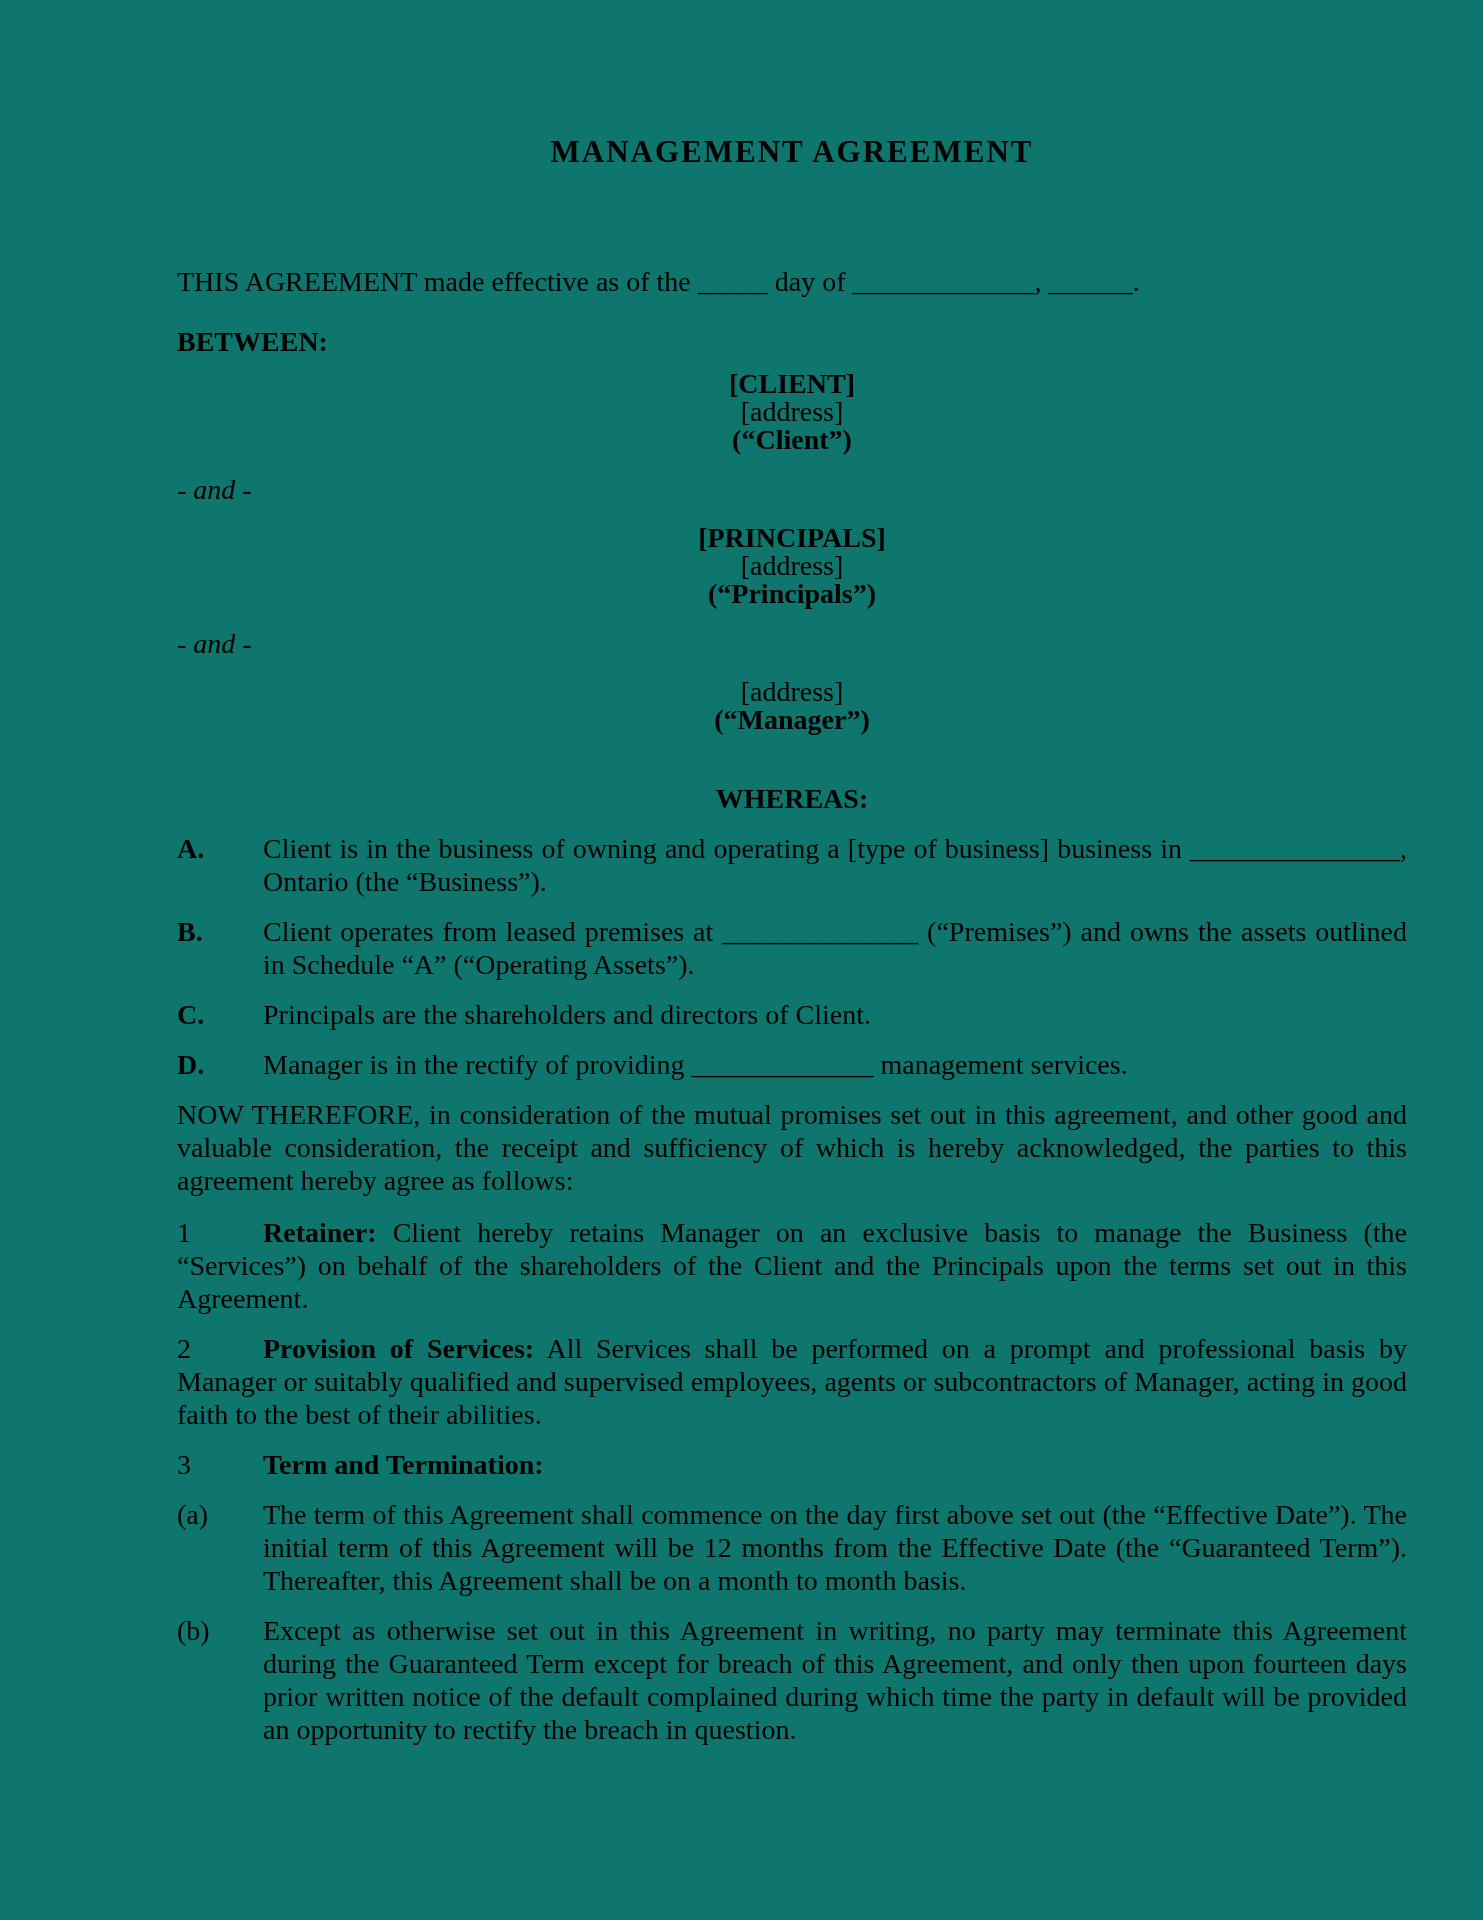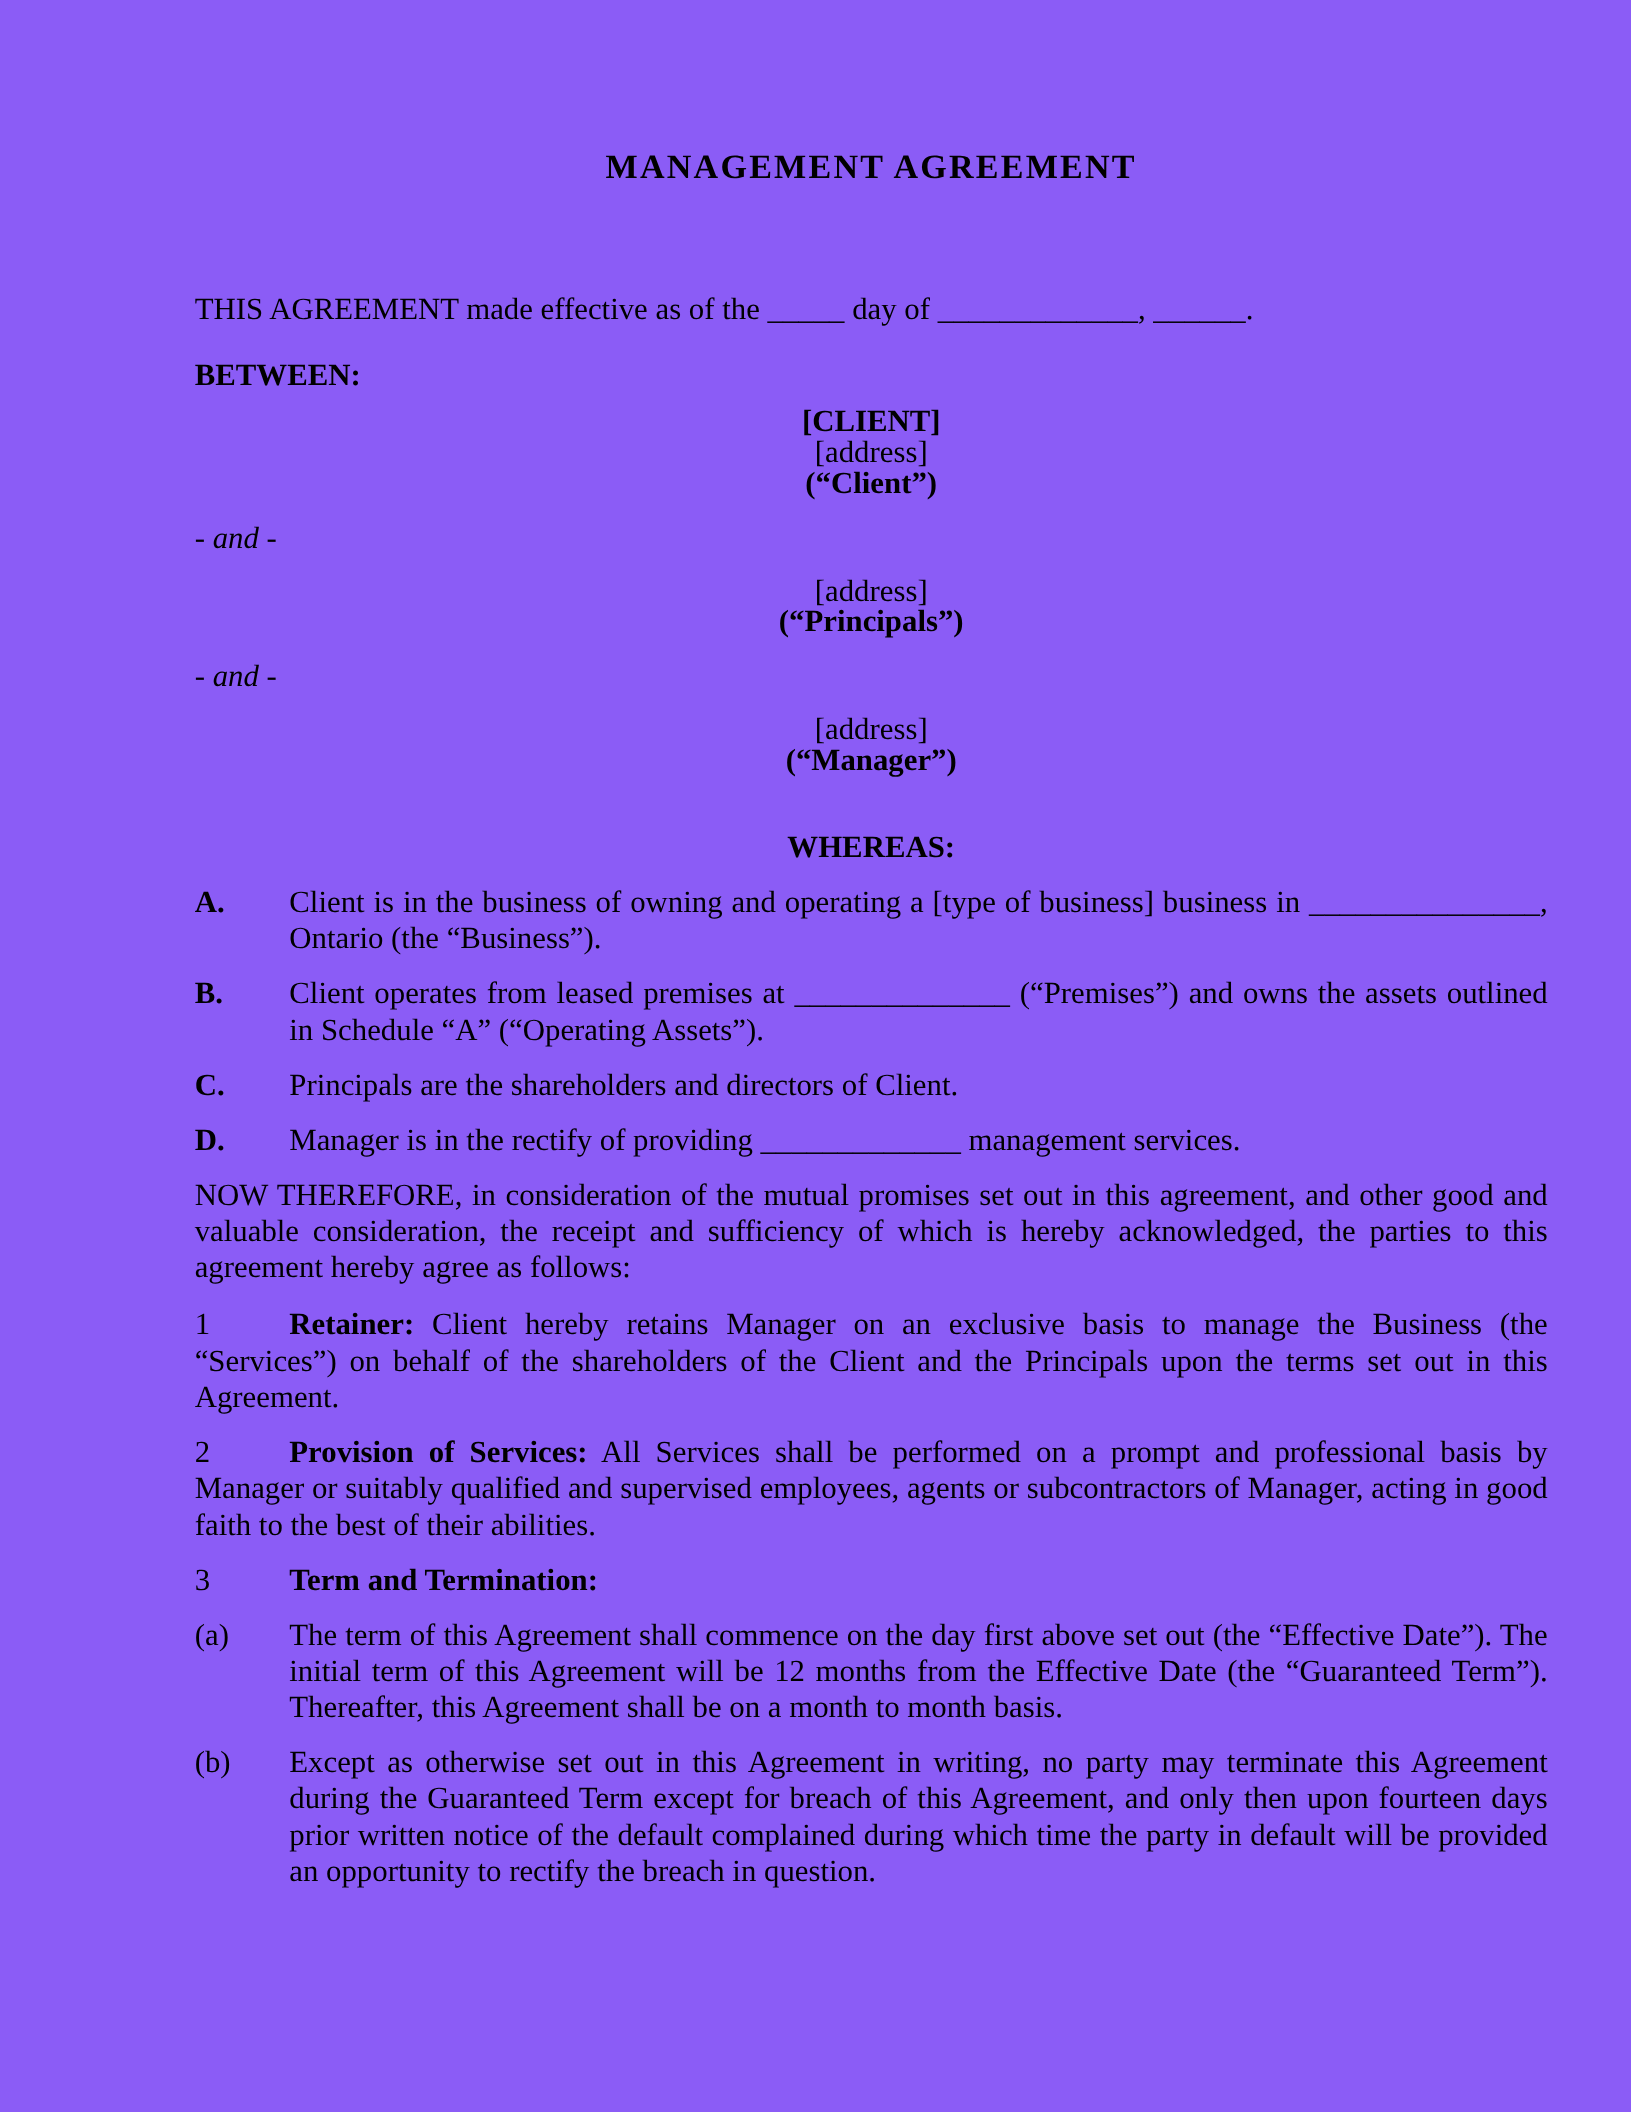--- a/index.html
+++ b/index.html
@@ -1,21 +1,21 @@
 <!DOCTYPE html>
 <html><head>
 <meta charset="utf-8">
 <style>
   html, body { margin: 0; padding: 0; background: #ffffff; }
   .page {
     position: relative;
     width: 1483px;
     height: 1920px;
     margin: 0 auto;
-    background: #8b5cf6;
+    background: #0f766e;
     color: #000000;
     box-sizing: border-box;
     padding: 132px 76px 60px 177px;
     font-family: "Liberation Serif", "DejaVu Serif", serif;
     font-size: 28px;
     line-height: 33px;
     overflow: hidden;
   }
   .title {
     margin: 0 0 93px 0;
@@ -61,20 +61,21 @@
 
   <div class="party">
     <div class="party-name">[CLIENT]</div>
     <div class="party-address">[address]</div>
     <div class="party-term">(“Client”)</div>
   </div>
 
   <div class="separator">- and -</div>
 
   <div class="party">
+    <div class="party-name">[PRINCIPALS]</div>
     <div class="party-address">[address]</div>
     <div class="party-term">(“Principals”)</div>
   </div>
 
   <div class="separator">- and -</div>
 
   <div class="party">
     <div class="party-address">[address]</div>
     <div class="party-term">(“Manager”)</div>
   </div>

